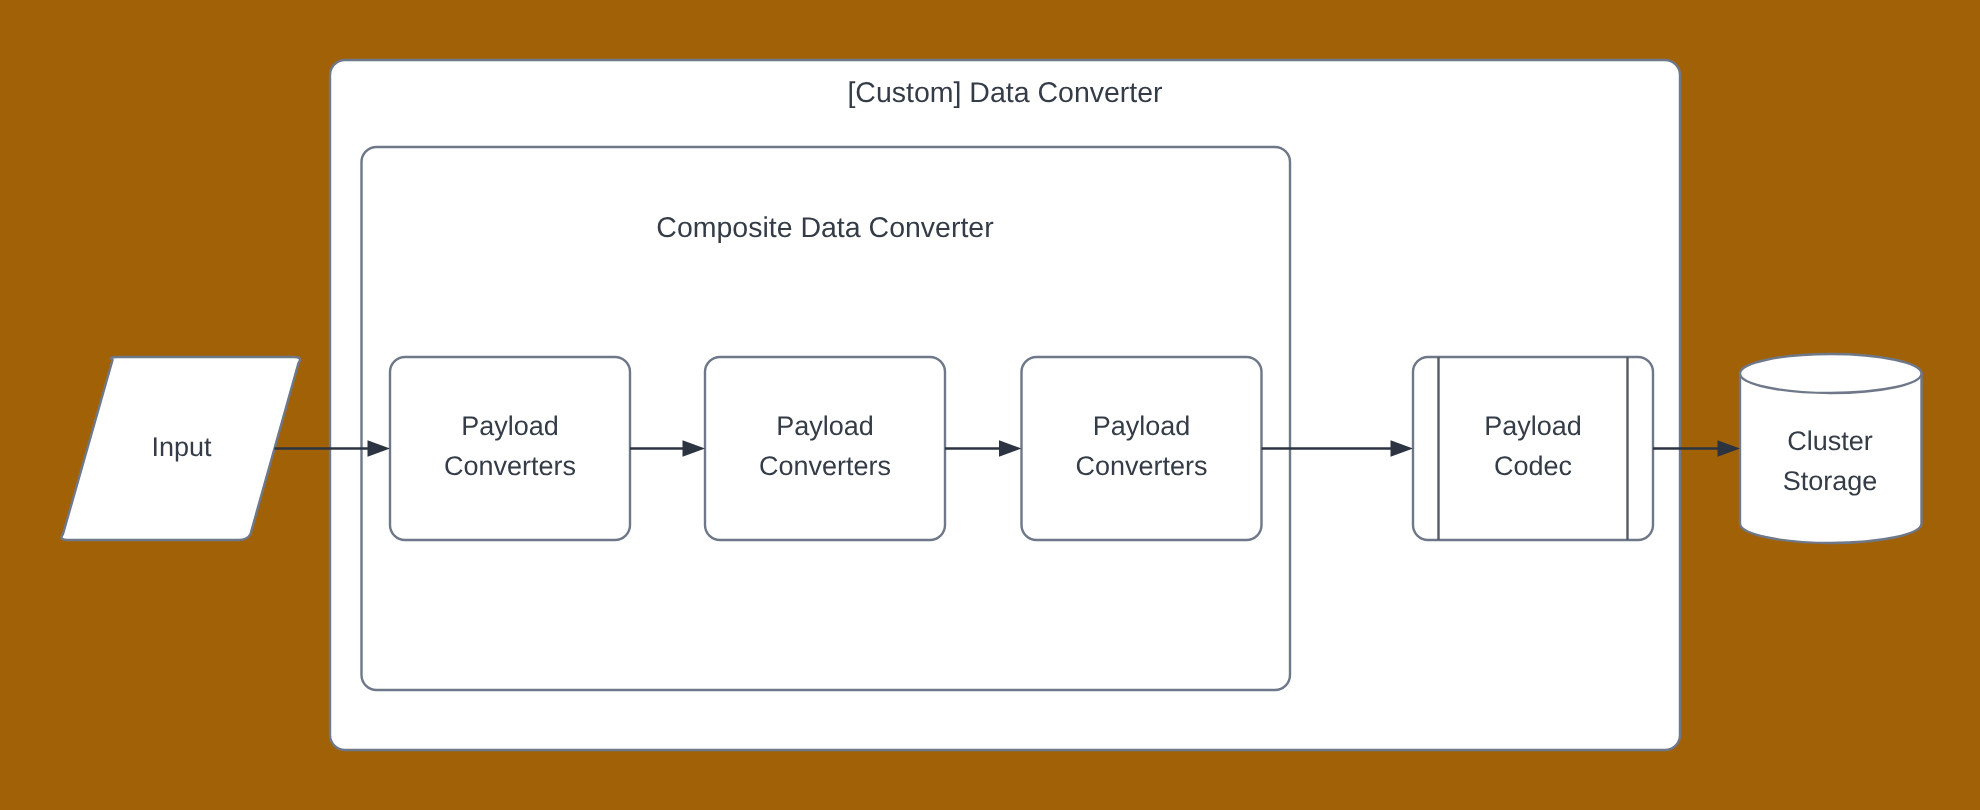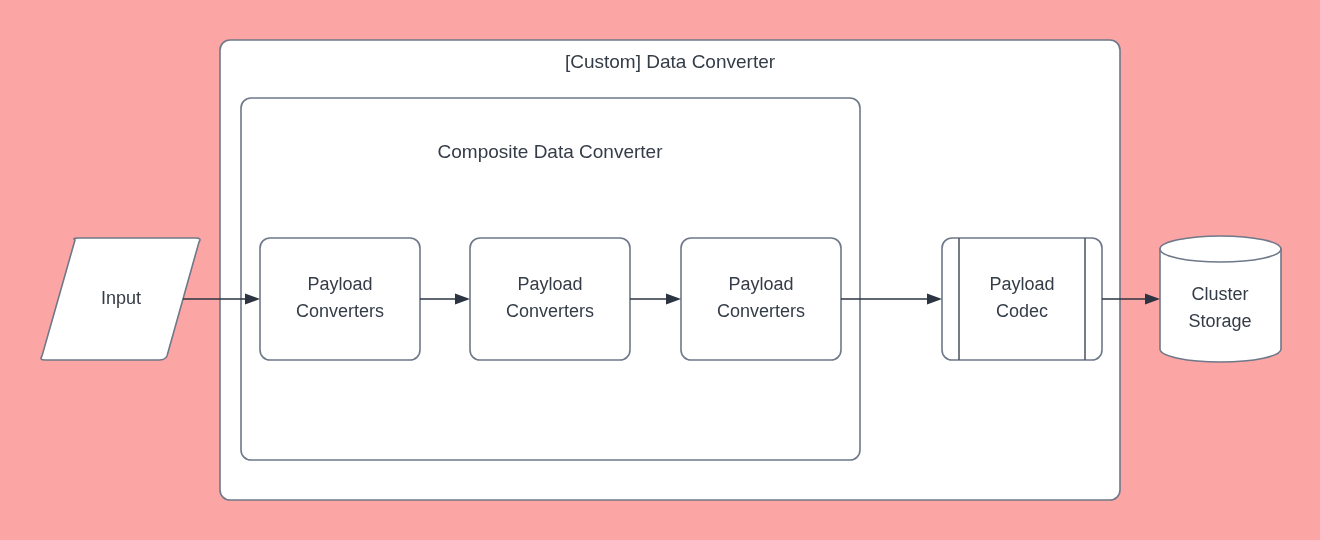--- a/index.html
+++ b/index.html
@@ -7,21 +7,21 @@
     padding: 0;
     background: #ffffff;
   }
   body {
     font-family: "Liberation Sans", sans-serif;
   }
   #canvas {
     position: relative;
     width: 1320px;
     height: 540px;
-    background: #fca5a5;
+    background: #a16207;
     overflow: hidden;
   }
   #diagram-svg {
     position: absolute;
     left: 0;
     top: 0;
     width: 1320px;
     height: 540px;
   }
   .shape-outline {

